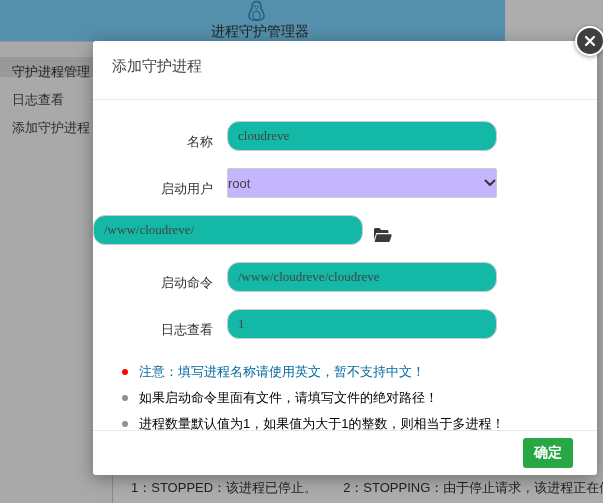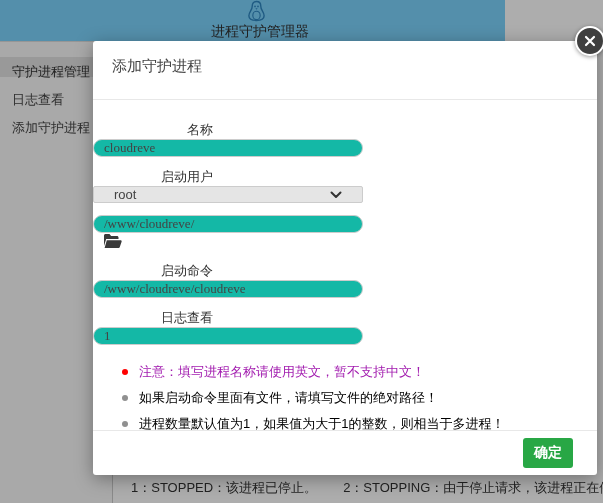--- a/index.html
+++ b/index.html
@@ -31,36 +31,36 @@
            background:#fff; border-radius:3px; z-index:10;
            box-shadow:0 4px 18px rgba(0,0,0,0.35); }
   .modal-close { position:absolute; top:-15px; right:-8px; width:30px; height:30px;
                  background:#3f3f3f; border:2px solid #fff; border-radius:50%;
                  display:flex; align-items:center; justify-content:center;
                  cursor:pointer; z-index:11; box-shadow:0 1px 4px rgba(0,0,0,.4); }
   .modal-header { height:53px; line-height:38px; border-bottom:1px solid #e8e8e8;
                   padding-left:19px; font-size:15px; color:#444;margin-top:6px; }
   .modal-body { padding-top:21px; }
 
-  .form-row { display:flex; align-items:flex-start; height:30px; margin-bottom:17px;flex-direction:column; }
+  .form-row { display:flex; align-items:flex-end; height:30px; margin-bottom:17px; }
   .form-label { width:120px; text-align:right; margin-right:14px; font-size:13px; color:#333; }
   .text-input { width:270px; height:30px; border:1px solid #ccc; border-radius:12px;
                 padding:0 10px; font-size:13px; color:#444; outline:none;
                 font-family:Liberation Serif, serif; background:#14b8a6; }
   .select-box { width:270px; height:30px; border:1px solid #ccc; border-radius:2px;
-                padding:0 20px; font-size:13px; color:#444; background:#e5e5e5;
+                padding:0 0; font-size:13px; color:#444; background:#c4b5fd;
                 display:flex; align-items:center; justify-content:space-between; cursor:pointer; }
   .folder-btn { margin-left:9px; width:20px; height:20px; display:flex; align-items:center;
                 justify-content:center; cursor:pointer; }
 
   .notes { margin-top:20px; padding-left:29px; }
   .note-line { display:flex; align-items:center; height:26px; font-size:13px; color:#000000; }
   .note-line .bullet { width:6px; height:6px; border-radius:50%; background:#909090;
                        margin-right:11px; flex:0 0 auto; }
-  .note-line.warn { color:#a21caf; }
+  .note-line.warn { color:#0369a1; }
   .note-line.warn .bullet { background:#ff0000; }
 
   .modal-footer { position:absolute; bottom:0; left:0; width:100%; height:45px;
                   border-top:1px solid #e8e8e8; display:flex; align-items:center;
                   justify-content:flex-end; padding-right:24px; }
   .btn { border:none; border-radius:3px; padding:6px 11px; font-size:14px; font-weight:600;
          cursor:pointer; font-family:"Liberation Sans","DejaVu Sans",sans-serif; }
   .btn-cancel { background:#d6d6d6; color:#979797; }
   .btn-confirm { background:#28a745; color:#fff; margin-left:0; }
 </style>

